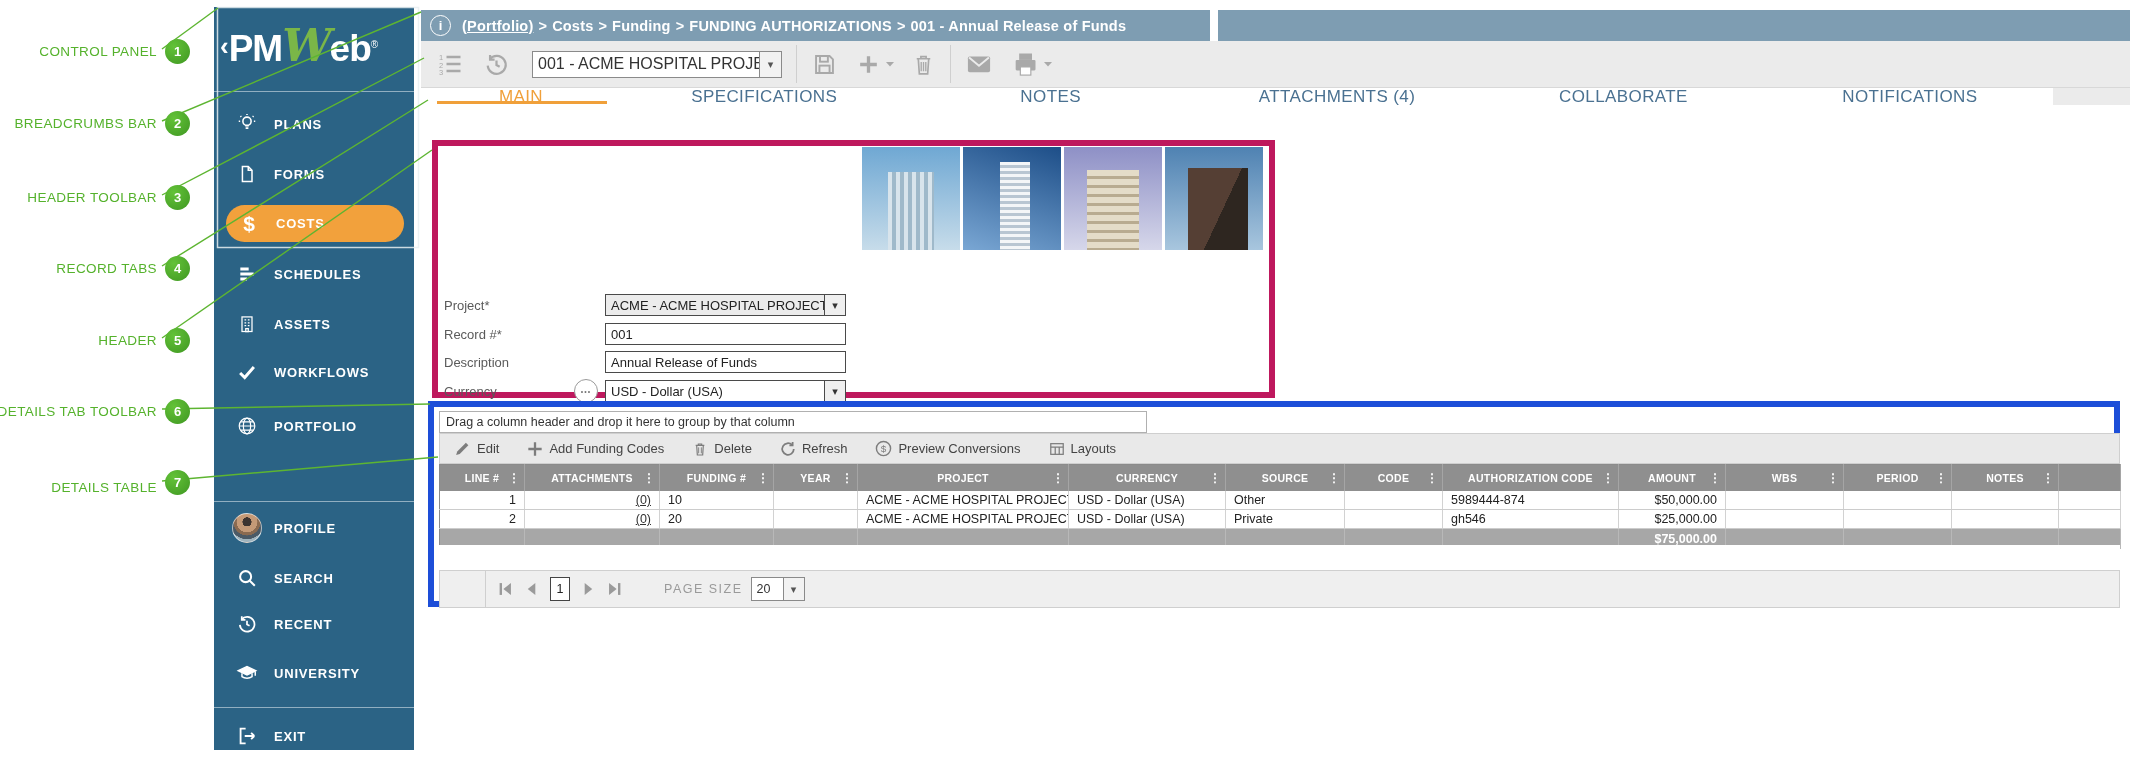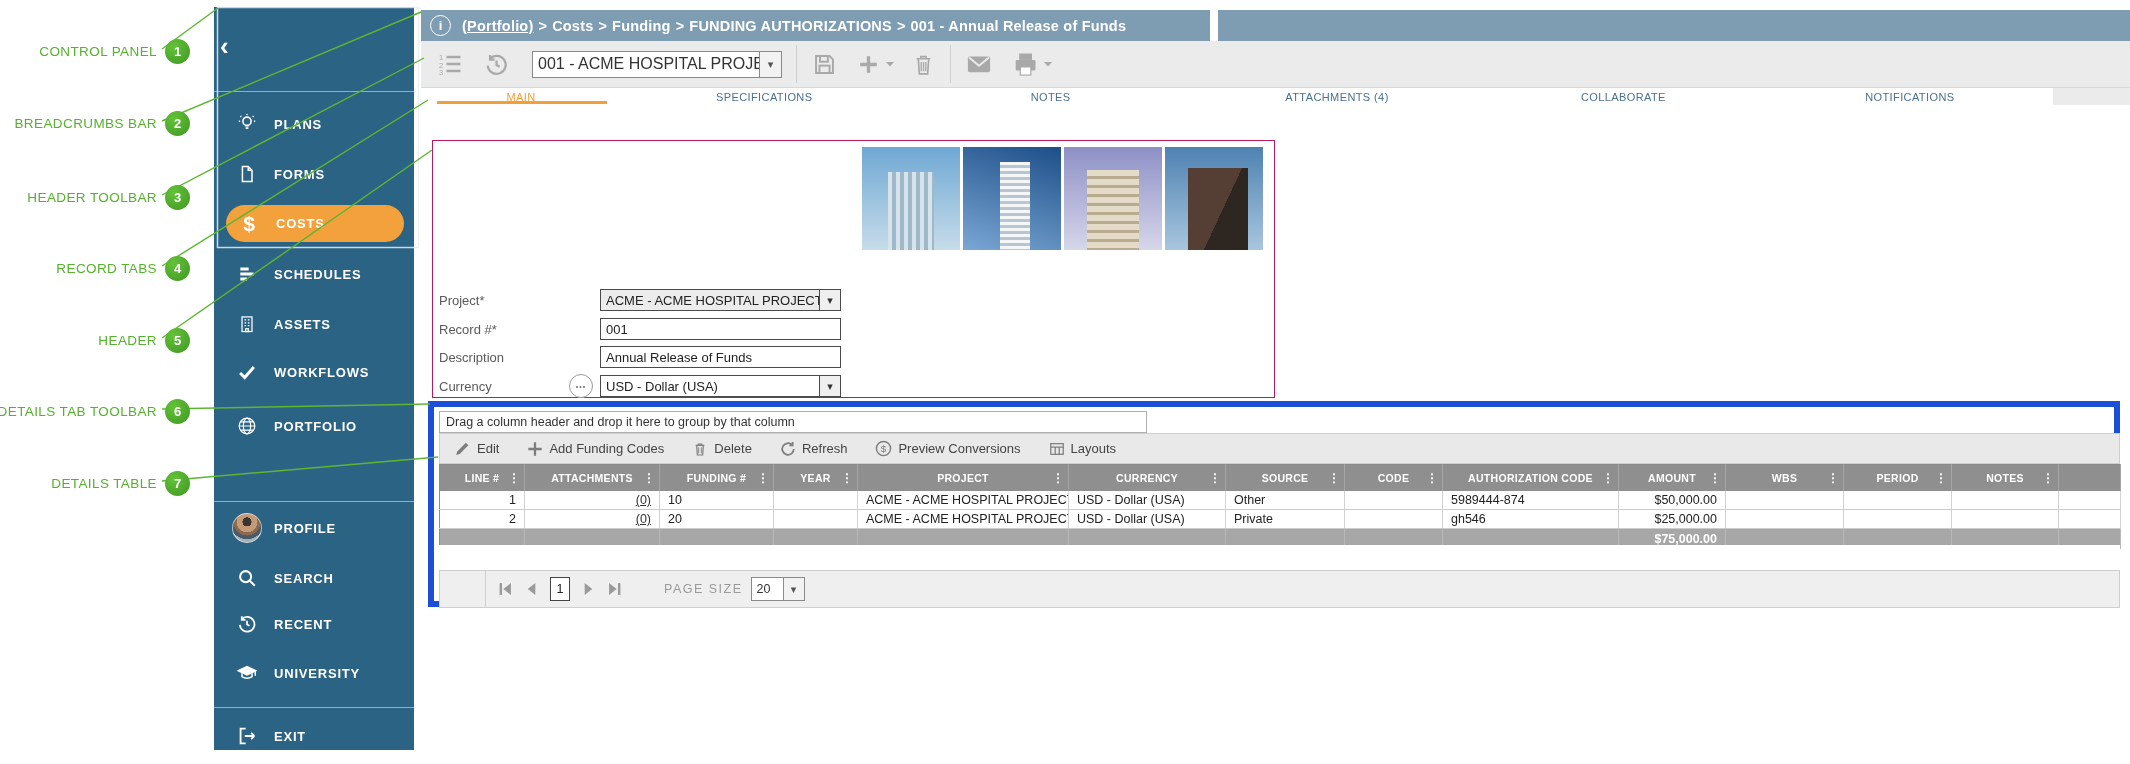--- a/index.html
+++ b/index.html
@@ -47,28 +47,28 @@
   .tb-btn{background:none;border:none;padding:0;margin:0;display:flex;align-items:center;cursor:pointer;}
   .tb-sep{width:1px;height:38px;background:#cfcfcf;margin:0 14px;}
   .combo{display:flex;align-items:stretch;height:27px;border:1px solid #8a8a8a;background:#fff;box-sizing:border-box;}
   .combo-val{font-size:16px;color:#333;display:flex;align-items:center;padding:0 5px;white-space:nowrap;overflow:hidden;}
   .combo-btn{width:21px;border-left:1px solid #8a8a8a;background:#f2f2f2;display:flex;align-items:center;justify-content:center;cursor:pointer;}
   .combo-btn::after{content:"▾";font-size:11px;color:#555;}
   .mini-caret{margin-left:4px;display:flex;align-items:center;cursor:pointer;}
 
   
   .tabs{position:absolute;left:421px;top:88px;width:1632px;height:17px;background:#fff;display:flex;z-index:5;}
-  .tab{flex:1;display:flex;align-items:center;justify-content:center;font-size:11px;letter-spacing:.4px;color:#4a7191;cursor:pointer;}
+  .tab{flex:1;display:flex;align-items:center;justify-content:center;font-size:17px;letter-spacing:.4px;color:#4a7191;cursor:pointer;}
   .tab:first-child{flex:0 0 200px;}
   .tab.active{color:#f0a03a;}
   .tab-underline{position:absolute;left:437px;top:101px;width:170px;height:3px;background:#f0a03a;z-index:6;}
   .tabs-gray{position:absolute;left:2053px;top:88px;width:77px;height:17px;background:#ebebeb;z-index:5;}
 
   
-  .form-panel{position:absolute;left:432px;top:140px;width:843px;height:258px;border:1px solid #be185d;background:#fff;box-sizing:border-box;z-index:4;}
+  .form-panel{position:absolute;left:432px;top:140px;width:843px;height:258px;border:6px solid #be185d;background:#fff;box-sizing:border-box;z-index:4;}
   .f-row{position:absolute;left:0;height:22px;display:flex;align-items:center;}
   .f-label{position:absolute;left:6px;font-size:13px;color:#5a5a5a;white-space:nowrap;}
   .f-input{position:absolute;left:167px;width:241px;height:22px;border:1px solid #4a4a4a;box-sizing:border-box;font-size:13px;color:#222;
     font-family:"Liberation Sans",sans-serif;padding:0 5px;background:#fff;}
   .f-combo{position:absolute;left:167px;width:241px;height:22px;border:1px solid #4a4a4a;box-sizing:border-box;display:flex;align-items:stretch;background:#fff;cursor:pointer;}
   .f-combo .fc-val{flex:1;font-size:13px;color:#222;display:flex;align-items:center;padding:0 5px;white-space:nowrap;overflow:hidden;}
   .f-combo .fc-btn{width:20px;border-left:1px solid #4a4a4a;background:#efefef;display:flex;align-items:center;justify-content:center;}
   .f-combo .fc-btn::after{content:"▾";font-size:11px;color:#333;}
   .f-combo.gray .fc-val{background:#ececec;}
   .f-readonly{position:absolute;left:167px;width:241px;height:22px;border:1px solid #4a4a4a;box-sizing:border-box;background:#e6e6e6;
@@ -161,28 +161,29 @@
     <span class="callout-dot">4</span>
   </div>
   <div class="callout" style="left:0;top:328px;width:190px;">
     <span class="callout-label">HEADER</span>
     <span class="callout-dot">5</span>
   </div>
   <div class="callout" style="left:0;top:399px;width:190px;">
     <span class="callout-label">DETAILS TAB TOOLBAR</span>
     <span class="callout-dot">6</span>
   </div>
-  <div class="callout" style="left:0;top:471px;width:190px;">
+  <div class="callout" style="left:0;top:471px;width:190px;align-items:flex-end;">
     <span class="callout-label">DETAILS TABLE</span>
     <span class="callout-dot">7</span>
   </div>
 
   <nav class="sidebar">
     <div class="logo-row">
       <span class="chev">‹</span>
+      <span class="logo"><span>PM</span><span class="w">W</span><span>eb</span><sup>®</sup></span>
     </div>
     <div class="sb-div" style="top:84px;"></div>
 
     <div class="sb-item" style="top:97px;">
       <span class="sb-ic">
         <svg width="22" height="22" viewBox="0 0 24 24" fill="none" stroke="#fff" stroke-width="1.7">
             <circle cx="12" cy="9" r="4.5"></circle>
             <path d="M10 14h4M10.5 16.5h3M12 2.2V1M5.8 4.2l-.9-.9M18.2 4.2l.9-.9M4.5 9H3M21 9h-1.5"></path>
           </svg>
       </span>

